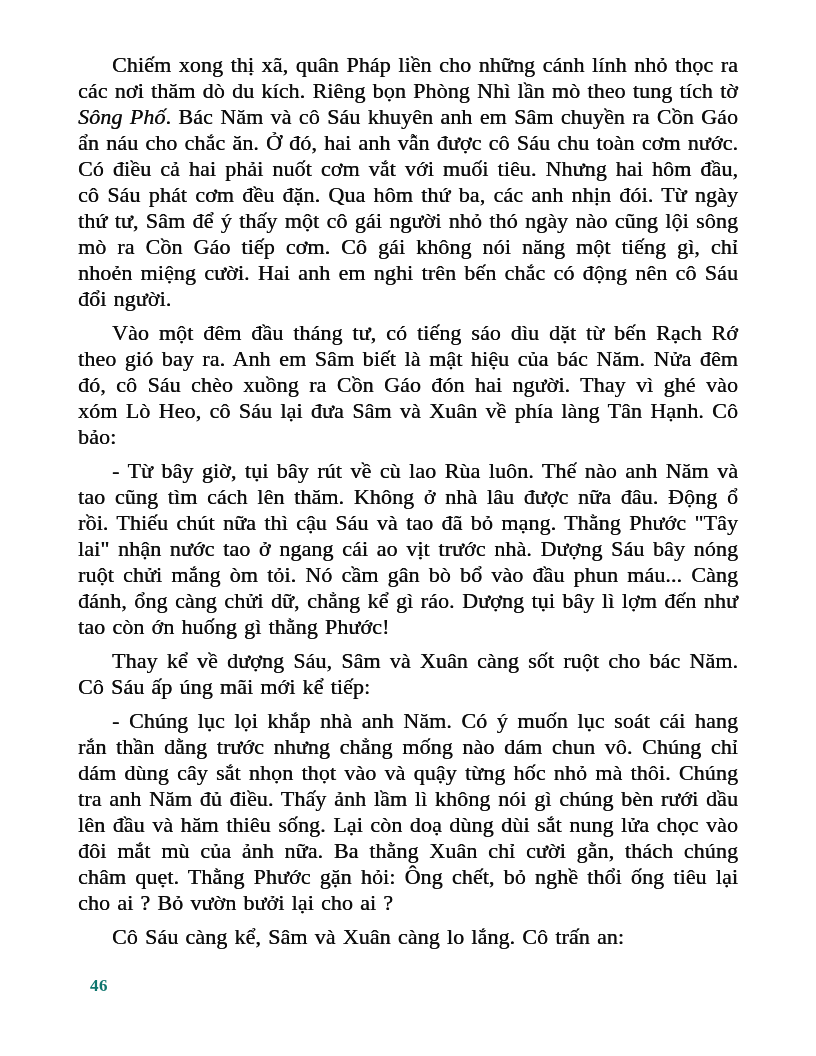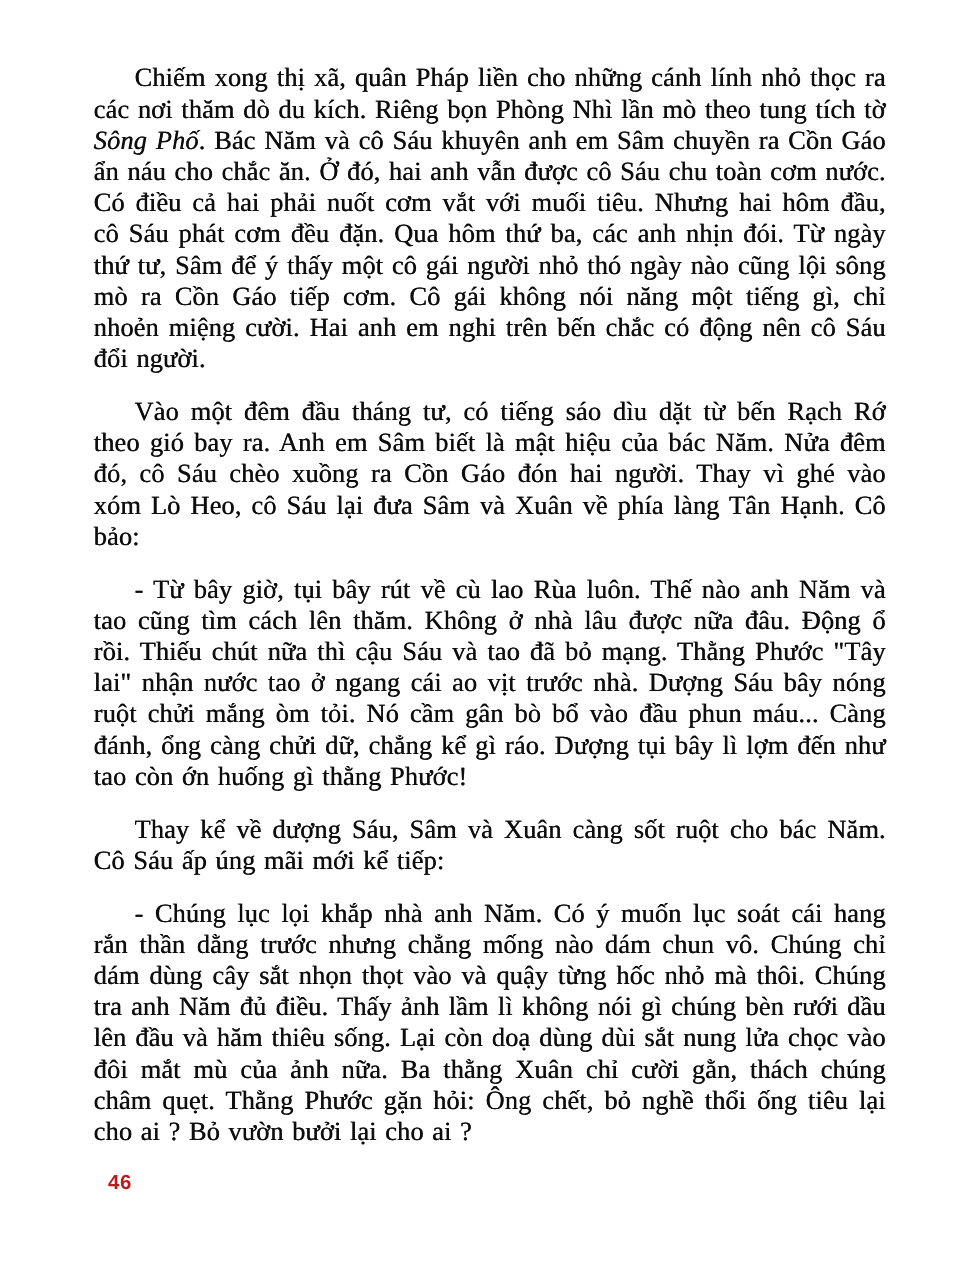--- a/index.html
+++ b/index.html
@@ -26,41 +26,42 @@
     margin: 0;
     font-size: 22px;
     line-height: 26px;
     text-align: justify;
     text-indent: 34px;
     word-spacing: 1.5px;
     letter-spacing: 0.1px;
     text-shadow: 0.35px 0 0 #1a1a1a;
   }
   .para + .para {
-    margin-top: 18px;
+    margin-top: 8px;
   }
   .para .ital {
     font-style: italic;
   }
   .folio {
     position: absolute;
     left: 90px;
     top: 976px;
-    font-family: Liberation Sans, sans-serif;
+    font-family: Liberation Serif, serif;
     font-size: 17px;
     font-weight: bold;
-    color: #b91c1c;
+    color: #0f766e;
     letter-spacing: 0.5px;
   }
 </style>
 </head>
 <body>
 
 <div class="page">
   <div class="text-block">
     <p class="para"><span>Chiếm xong thị xã, quân Pháp liền cho những cánh lính nhỏ thọc ra các nơi thăm dò du kích. Riêng bọn Phòng Nhì lần mò theo tung tích tờ </span><span class="ital">Sông Phố</span><span>. Bác Năm và cô Sáu khuyên anh em Sâm chuyền ra Cồn Gáo ẩn náu cho chắc ăn. Ở đó, hai anh vẫn được cô Sáu chu toàn cơm nước. Có điều cả hai phải nuốt cơm vắt với muối tiêu. Nhưng hai hôm đầu, cô Sáu phát cơm đều đặn. Qua hôm thứ ba, các anh nhịn đói. Từ ngày thứ tư, Sâm để ý thấy một cô gái người nhỏ thó ngày nào cũng lội sông mò ra Cồn Gáo tiếp cơm. Cô gái không nói năng một tiếng gì, chỉ nhoẻn miệng cười. Hai anh em nghi trên bến chắc có động nên cô Sáu đổi người.</span></p>
     <p class="para">Vào một đêm đầu tháng tư, có tiếng sáo dìu dặt từ bến Rạch Rớ theo gió bay ra. Anh em Sâm biết là mật hiệu của bác Năm. Nửa đêm đó, cô Sáu chèo xuồng ra Cồn Gáo đón hai người. Thay vì ghé vào xóm Lò Heo, cô Sáu lại đưa Sâm và Xuân về phía làng Tân Hạnh. Cô bảo:</p>
     <p class="para">- Từ bây giờ, tụi bây rút về cù lao Rùa luôn. Thế nào anh Năm và tao cũng tìm cách lên thăm. Không ở nhà lâu được nữa đâu. Động ổ rồi. Thiếu chút nữa thì cậu Sáu và tao đã bỏ mạng. Thằng Phước "Tây lai" nhận nước tao ở ngang cái ao vịt trước nhà. Dượng Sáu bây nóng ruột chửi mắng òm tỏi. Nó cầm gân bò bổ vào đầu phun máu... Càng đánh, ổng càng chửi dữ, chẳng kể gì ráo. Dượng tụi bây lì lợm đến như tao còn ớn huống gì thằng Phước!</p>
     <p class="para">Thay kể về dượng Sáu, Sâm và Xuân càng sốt ruột cho bác Năm. Cô Sáu ấp úng mãi mới kể tiếp:</p>
     <p class="para">- Chúng lục lọi khắp nhà anh Năm. Có ý muốn lục soát cái hang rắn thần dằng trước nhưng chẳng mống nào dám chun vô. Chúng chỉ dám dùng cây sắt nhọn thọt vào và quậy từng hốc nhỏ mà thôi. Chúng tra anh Năm đủ điều. Thấy ảnh lầm lì không nói gì chúng bèn rưới dầu lên đầu và hăm thiêu sống. Lại còn doạ dùng dùi sắt nung lửa chọc vào đôi mắt mù của ảnh nữa. Ba thằng Xuân chỉ cười gằn, thách chúng châm quẹt. Thằng Phước gặn hỏi: Ông chết, bỏ nghề thổi ống tiêu lại cho ai ? Bỏ vườn bưởi lại cho ai ?</p>
+    <p class="para">Cô Sáu càng kể, Sâm và Xuân càng lo lắng. Cô trấn an:</p>
   </div>
   <div class="folio">46</div>
 </div>
 
 </body></html>

